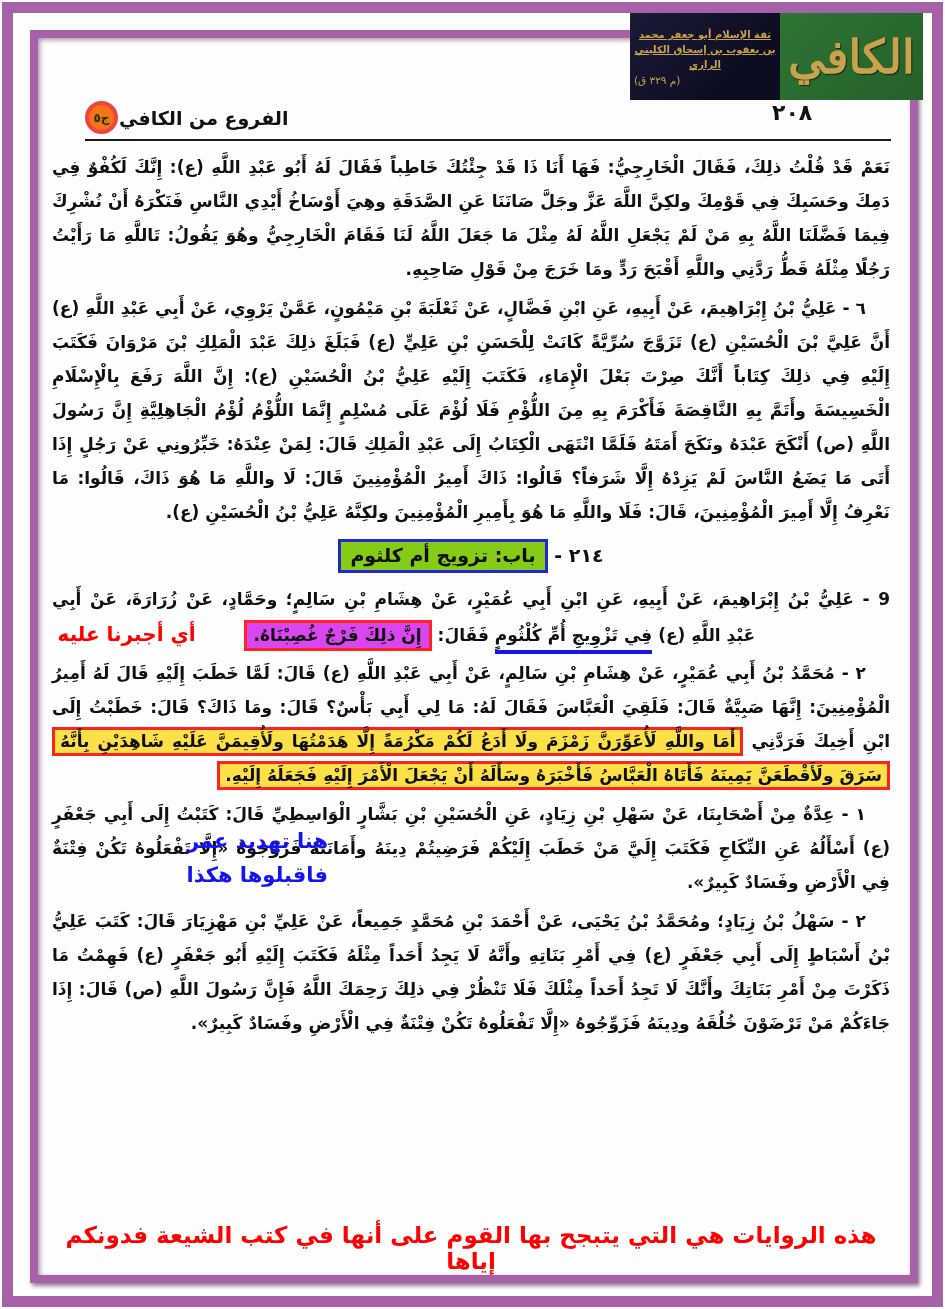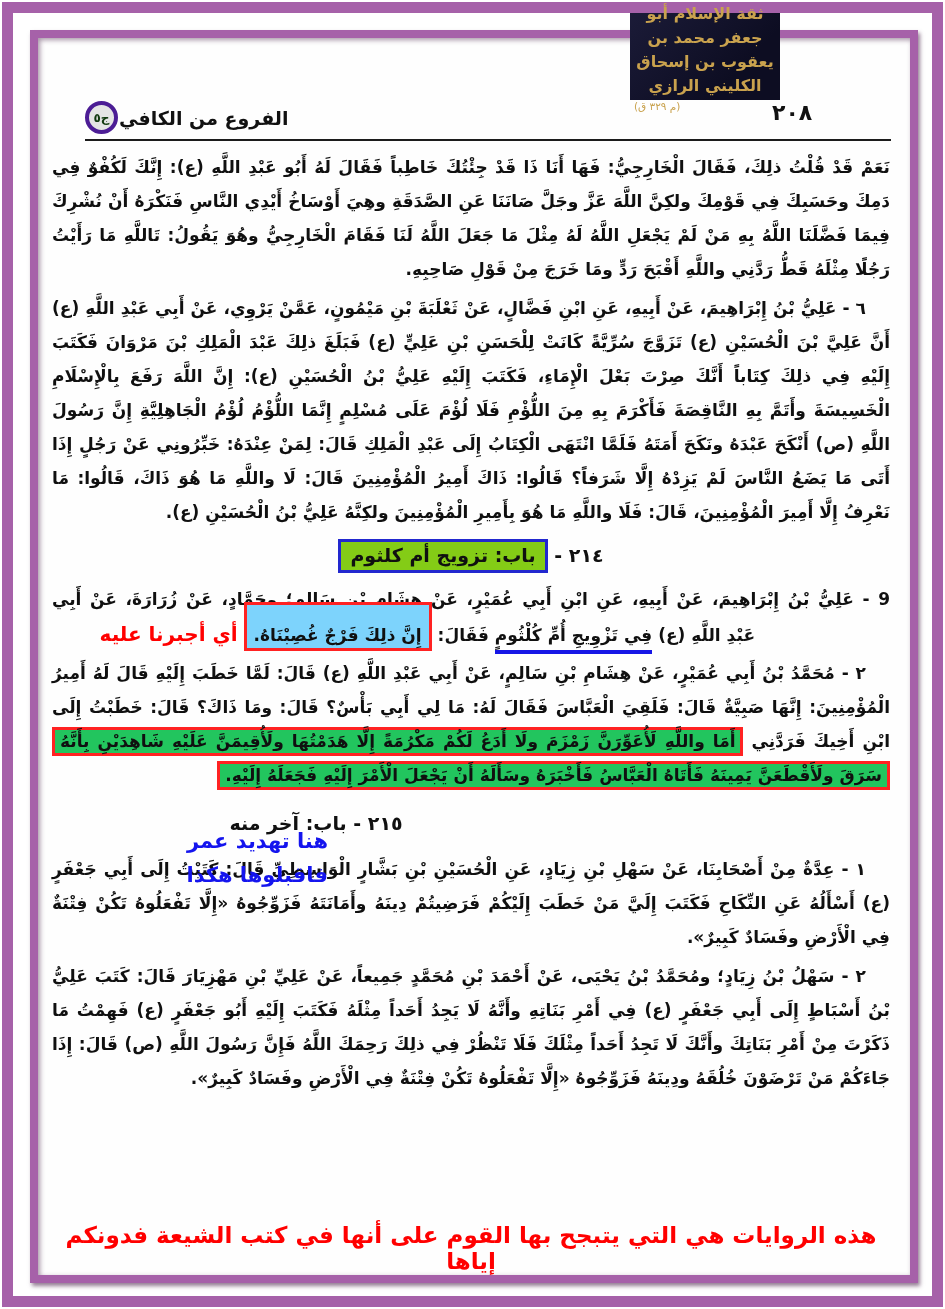--- a/index.html
+++ b/index.html
@@ -15,59 +15,59 @@
     box-shadow:2px 3px 4px rgba(60,20,60,.55), inset 2px 2px 5px rgba(60,20,60,.45);
     background:#fefefe;pointer-events:none;
   }
   
   .cover{position:absolute;top:13px;left:630px;width:293px;height:87px;display:flex;z-index:6;}
   .cover-left{
     flex:0 0 142px;background:linear-gradient(135deg,#1b1b38,#0d0d22 70%);
     color:#c9a24e;display:flex;flex-direction:column;justify-content:center;align-items:center;
     padding:3px 4px;text-align:center;
   }
-  .cover-author{font-size:16px;line-height:1.5;font-weight:bold;direction:rtl;}
+  .cover-author{font-size:10px;line-height:1.5;font-weight:bold;direction:rtl;text-decoration:underline;}
   .cover-death{font-size:10.5px;margin-top:2px;font-weight:normal;direction:rtl;align-self:flex-start;}
   .cover-right{
     flex:1;background:linear-gradient(135deg,#2f7433,#26602a);
     display:flex;align-items:center;justify-content:center;
   }
   .cover-title{
     font-family:"DejaVu Serif",serif;font-size:46px;font-weight:bold;color:#c9a24e;
     direction:rtl;text-shadow:1px 1px 1px rgba(0,0,0,.6);
   }
   
   .page-number{position:absolute;top:100px;left:772px;font-size:22px;font-weight:bold;color:#111;direction:rtl;}
   .running-header{
     position:absolute;top:101px;left:85px;direction:rtl;display:flex;align-items:center;gap:1px;
     font-size:19px;font-weight:bold;color:#111;
   }
   .volume-badge{
-    width:25px;height:25px;border-radius:50%;background:#e5e5e5;border:4px solid #4c1d95;
+    width:25px;height:25px;border-radius:50%;background:#f97316;border:4px solid #ef4444;
     color:#123a10;font-size:12px;font-weight:bold;display:flex;align-items:center;justify-content:center;
     direction:rtl;line-height:1;text-align:center;
   }
   .header-rule{position:absolute;top:139px;left:85px;width:806px;border-top:2px solid #1c1c1c;}
   
   .main-text{
     position:absolute;top:150px;left:52px;width:838px;direction:rtl;
     text-align:justify;font-size:17px;line-height:34px;font-weight:bold;color:#101010;
   }
   .main-text p{margin:0 0 5px 0;}
   .indent{text-indent:24px;}
   .force-justify{text-align:justify;text-align-last:justify;}
   .h1-line2{margin:1px 135px 4px 0;}
   .bab-heading{text-align:center;margin:9px 0 10px 0;font-size:19px;font-weight:bold;}
   .bab-heading.bab215{margin:14px 310px 12px 0;}
   .green-box{background:#84cc16;border:3px solid #2228cf;padding:2px 9px 4px 9px;}
   .blue-underline{border-bottom:4px solid #1616e6;padding-bottom:5px;}
-  .yellow-box{background:#7dd3fc;border:3px solid #f22;padding:20px 7px 3px 7px;}
-  .red-gloss{color:#f00;font-size:20px;white-space:nowrap;}
+  .yellow-box{background:#d946ef;border:3px solid #f22;padding:2px 7px 3px 7px;}
+  .red-gloss{color:#f00;font-size:20px;margin-right:42px;white-space:nowrap;}
   .hl-yellow{
-    background:#22c55e;border:3px solid #f22;padding:1px 5px 2px 5px;
+    background:#fde047;border:3px solid #f22;padding:1px 5px 2px 5px;
     -webkit-box-decoration-break:clone;box-decoration-break:clone;
   }
   
   .margin-note{
     position:absolute;top:824px;left:46px;width:282px;text-align:right;direction:rtl;
     color:#1414ee;font-size:21px;font-weight:bold;line-height:34px;z-index:4;
   }
   .footer-note{
     position:absolute;top:1222px;left:52px;width:838px;text-align:center;direction:rtl;
     color:#f00;font-size:23px;font-weight:bold;
@@ -76,20 +76,23 @@
 </head>
 <body>
 
 <div class="outer-frame"></div>
 <div class="inner-frame"></div>
 
 <div class="cover">
   <div class="cover-left">
     <div class="cover-author">ثقة الإسلام أبو جعفر محمد بن يعقوب بن إسحاق الكليني الرازي</div>
     <div class="cover-death">(م ٣٢٩ ق)</div>
+  </div>
+  <div class="cover-right">
+    <div class="cover-title">الكافي</div>
   </div>
 </div>
 
 <div class="page-number">٢٠٨</div>
 <div class="running-header">
   <span>الفروع من الكافي</span>
   <span class="volume-badge">ج٥</span>
 </div>
 <div class="header-rule"></div>
 
@@ -115,24 +118,20 @@
       <span class="yellow-box">إِنَّ ذلِكَ فَرْجٌ غُصِبْنَاهُ.</span>
       <span class="red-gloss">أي أجبرنا عليه</span>
     </div>
   </div>
 
   <p class="indent">
     <span>٢ - مُحَمَّدُ بْنُ أَبِي عُمَيْرٍ، عَنْ هِشَامِ بْنِ سَالِمٍ، عَنْ أَبِي عَبْدِ اللَّهِ (ع) قَالَ: لَمَّا خَطَبَ إِلَيْهِ قَالَ لَهُ أَمِيرُ الْمُؤْمِنِينَ: إِنَّهَا صَبِيَّةٌ قَالَ: فَلَقِيَ الْعَبَّاسَ فَقَالَ لَهُ: مَا لِي أَبِي بَأْسٌ؟ قَالَ: ومَا ذَاكَ؟ قَالَ: خَطَبْتُ إِلَى ابْنِ أَخِيكَ فَرَدَّنِي</span>
     <span class="hl-yellow">أَمَا واللَّهِ لَأُعَوِّرَنَّ زَمْزَمَ ولَا أَدَعُ لَكُمْ مَكْرُمَةً إِلَّا هَدَمْتُهَا ولَأُقِيمَنَّ عَلَيْهِ شَاهِدَيْنِ بِأَنَّهُ سَرَقَ ولَأَقْطَعَنَّ يَمِينَهُ فَأَتَاهُ الْعَبَّاسُ فَأَخْبَرَهُ وسَأَلَهُ أَنْ يَجْعَلَ الْأَمْرَ إِلَيْهِ فَجَعَلَهُ إِلَيْهِ.</span>
   </p>
 
-  <div class="bab-heading bab215">
-    <span class="bab-num">٢١٥ -</span>
-    <span>باب: آخر منه</span>
-  </div>
 
   <p class="indent">١ - عِدَّةٌ مِنْ أَصْحَابِنَا، عَنْ سَهْلِ بْنِ زِيَادٍ، عَنِ الْحُسَيْنِ بْنِ بَشَّارٍ الْوَاسِطِيِّ قَالَ: كَتَبْتُ إِلَى أَبِي جَعْفَرٍ (ع) أَسْأَلُهُ عَنِ النِّكَاحِ فَكَتَبَ إِلَيَّ مَنْ خَطَبَ إِلَيْكُمْ فَرَضِيتُمْ دِينَهُ وأَمَانَتَهُ فَزَوِّجُوهُ «إِلَّا تَفْعَلُوهُ تَكُنْ فِتْنَةٌ فِي الْأَرْضِ وفَسَادٌ كَبِيرٌ».</p>
 
   <p class="indent">٢ - سَهْلُ بْنُ زِيَادٍ؛ ومُحَمَّدُ بْنُ يَحْيَى، عَنْ أَحْمَدَ بْنِ مُحَمَّدٍ جَمِيعاً، عَنْ عَلِيِّ بْنِ مَهْزِيَارَ قَالَ: كَتَبَ عَلِيُّ بْنُ أَسْبَاطٍ إِلَى أَبِي جَعْفَرٍ (ع) فِي أَمْرِ بَنَاتِهِ وأَنَّهُ لَا يَجِدُ أَحَداً مِثْلَهُ فَكَتَبَ إِلَيْهِ أَبُو جَعْفَرٍ (ع) فَهِمْتُ مَا ذَكَرْتَ مِنْ أَمْرِ بَنَاتِكَ وأَنَّكَ لَا تَجِدُ أَحَداً مِثْلَكَ فَلَا تَنْظُرْ فِي ذلِكَ رَحِمَكَ اللَّهُ فَإِنَّ رَسُولَ اللَّهِ (ص) قَالَ: إِذَا جَاءَكُمْ مَنْ تَرْضَوْنَ خُلُقَهُ ودِينَهُ فَزَوِّجُوهُ «إِلَّا تَفْعَلُوهُ تَكُنْ فِتْنَةٌ فِي الْأَرْضِ وفَسَادٌ كَبِيرٌ».</p>
 
 </div>
 
 <div class="margin-note">
   <div>هنا تهديد عمر</div>
   <div>فاقبلوها هكذا</div>

